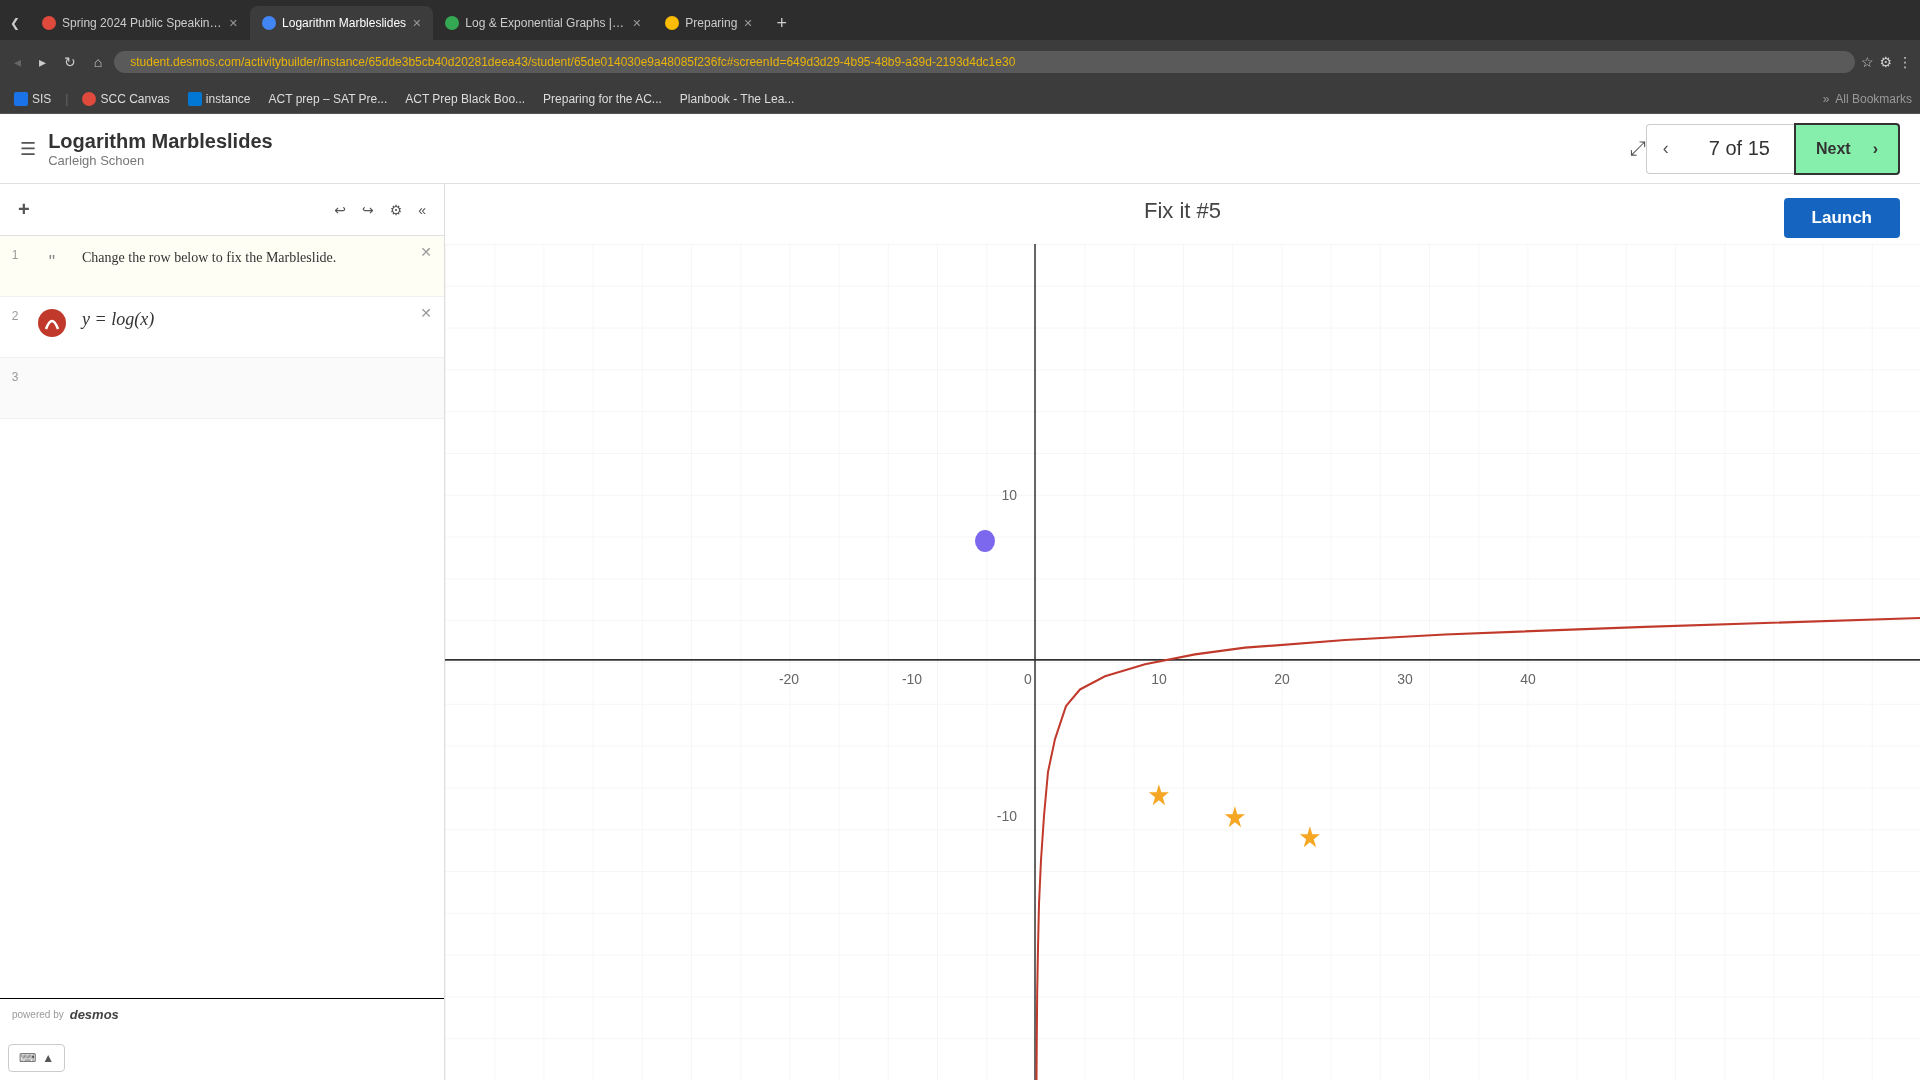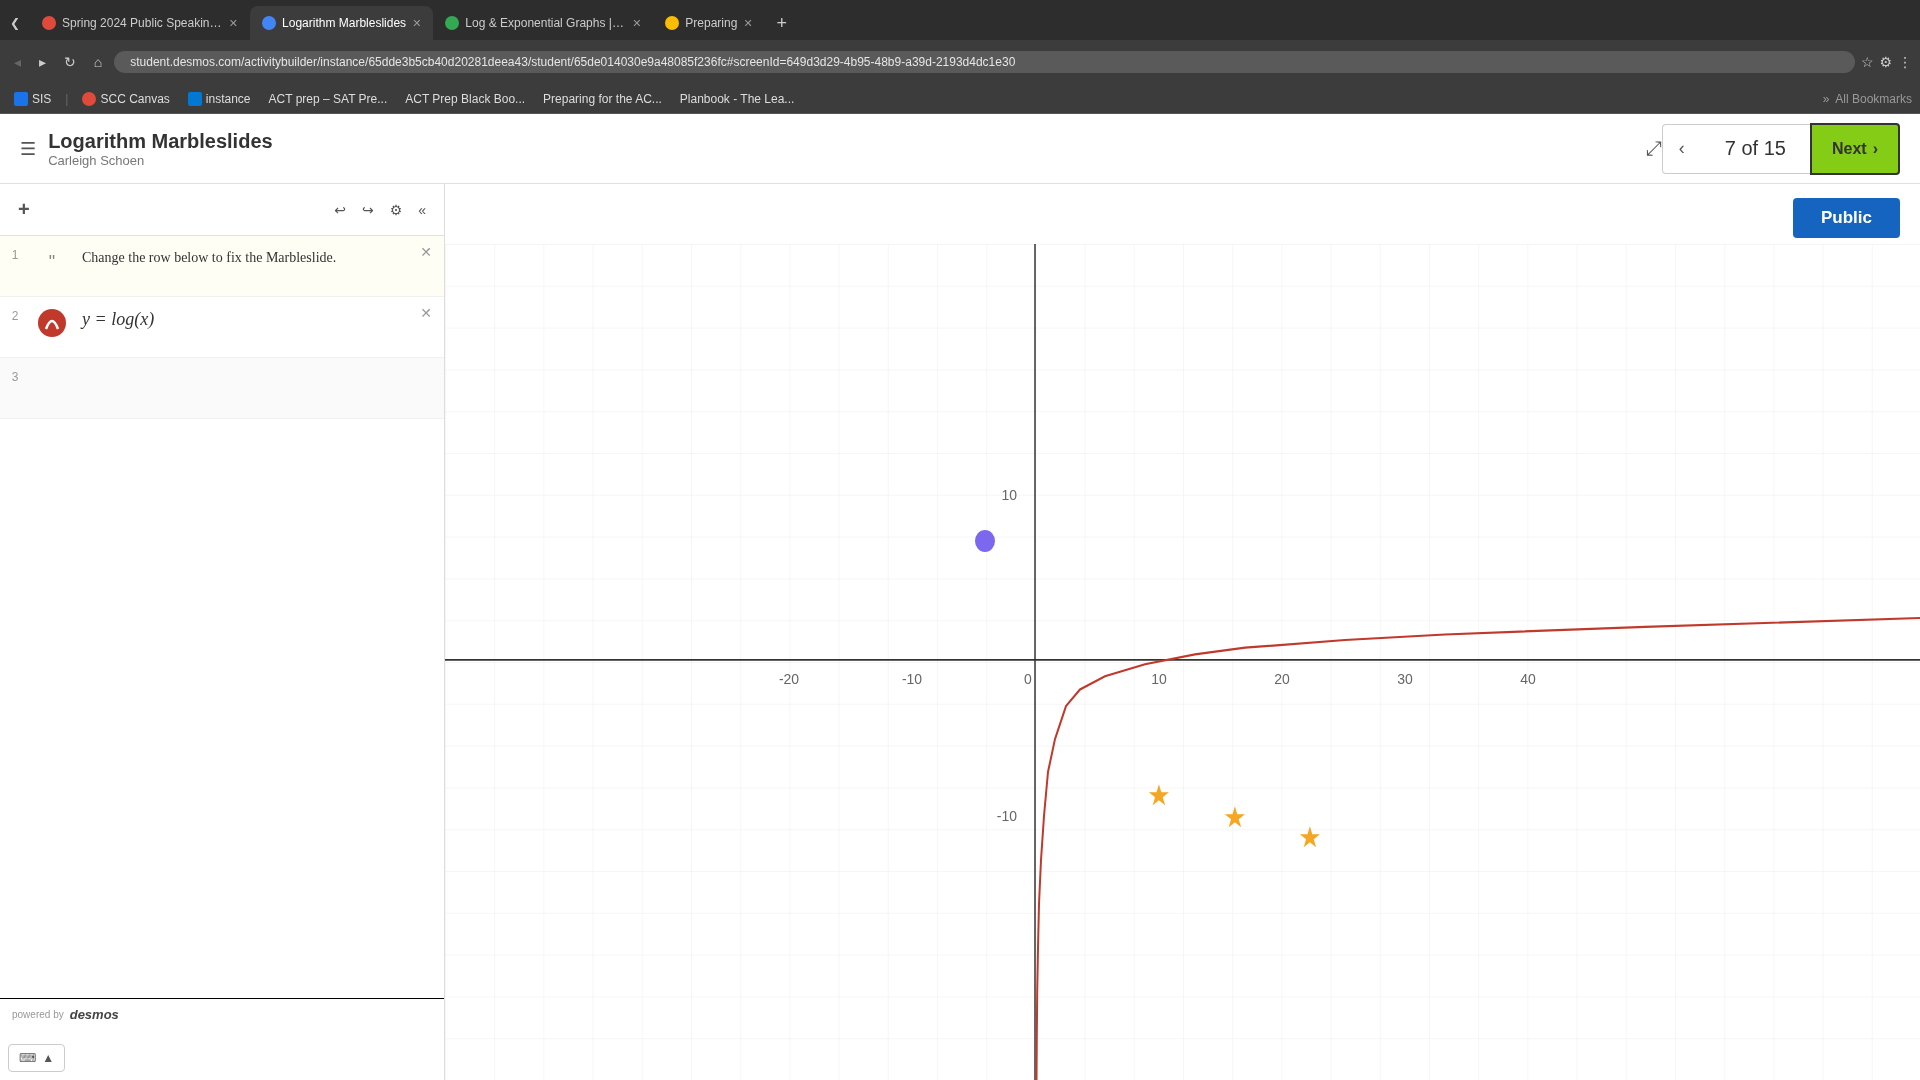--- a/index.html
+++ b/index.html
@@ -10,42 +10,42 @@
     .tab-favicon { width: 14px; height: 14px; border-radius: 50%; flex-shrink: 0; }
     .tab-title { overflow: hidden; text-overflow: ellipsis; white-space: nowrap; flex: 1; }
     .tab-close { font-size: 11px; color: #999; cursor: pointer; flex-shrink: 0; }
     .new-tab-btn { color: #ccc; padding: 0 12px; cursor: pointer; font-size: 18px; align-self: center; }
     .tab-left-controls { display: flex; align-items: center; padding: 0 6px; gap: 2px; }
     .tab-left-btn { color: #ccc; font-size: 12px; cursor: pointer; padding: 4px; }
 
     .nav-bar { display: flex; align-items: center; background: #3c3c3c; padding: 6px 8px; gap: 6px; height: 44px; }
     .nav-btn { color: #ccc; cursor: pointer; padding: 4px 6px; font-size: 14px; border-radius: 4px; }
     .nav-btn.disabled { color: #666; cursor: default; }
-    .url-bar { flex: 1; background: #5a5a5a; border-radius: 20px; padding: 4px 16px; color: #e5e5e5; font-size: 12px; display: flex; align-items: center; }
+    .url-bar { flex: 1; background: #5a5a5a; border-radius: 20px; padding: 4px 16px; color: #eab308; font-size: 12px; display: flex; align-items: center; }
     .nav-icon { color: #ccc; font-size: 14px; cursor: pointer; }
 
     .bookmarks-bar { background: #3c3c3c; display: flex; align-items: center; padding: 3px 8px; gap: 6px; height: 30px; font-size: 12px; color: #ddd; border-bottom: 1px solid #555; overflow: hidden; }
     .bookmark-item { display: flex; align-items: center; gap: 4px; padding: 2px 6px; border-radius: 4px; cursor: pointer; white-space: nowrap; }
     .bm-icon { width: 14px; height: 14px; border-radius: 2px; display: inline-block; }
     .bm-sep { color: #666; margin: 0 2px; }
 
     
     .app { display: flex; flex-direction: column; height: calc(1080px - 114px); background: #fff; }
 
     
     .app-header { display: flex; align-items: center; padding: 0 20px; height: 70px; border-bottom: 1px solid #e0e0e0; position: relative; }
     .hamburger-icon { color: #555; font-size: 18px; cursor: pointer; margin-right: 12px; }
     .app-title-block { flex: 1; }
     .app-title { font-size: 20px; font-weight: 600; color: #333; }
     .app-subtitle { font-size: 13px; color: #777; }
     .fullscreen-icon { color: #555; font-size: 18px; cursor: pointer; margin-right: auto; margin-left: 20px; }
     .nav-controls { display: flex; align-items: center; gap: 0; margin-left: auto; }
     .nav-arrow-btn { background: #fff; border: 1px solid #ccc; color: #555; cursor: pointer; padding: 10px 16px; font-size: 18px; height: 50px; display: flex; align-items: center; justify-content: center; }
     .page-counter { border: 1px solid #ccc; border-left: none; border-right: none; padding: 0 24px; height: 50px; display: flex; align-items: center; font-size: 20px; color: #333; white-space: nowrap; }
-    .next-btn { background: #84cc16; border: 2px solid #333; color: #333; cursor: pointer; padding: 10px 20px; font-size: 16px; font-weight: 600; height: 52px; display: flex; align-items: center; gap: 6px; border-radius: 0 4px 4px 0; }
+    .next-btn { background: #86efac; border: 2px solid #333; color: #333; cursor: pointer; padding: 10px 20px; font-size: 16px; font-weight: 600; height: 52px; display: flex; align-items: center; gap: 22px; border-radius: 0 4px 4px 0; }
 
     
     .main-content { display: flex; flex: 1; overflow: hidden; position: relative; }
 
     
     .left-panel { width: 445px; border-right: 1px solid #ddd; display: flex; flex-direction: column; flex-shrink: 0; background: #fff; position: relative; }
     .panel-toolbar { display: flex; align-items: center; padding: 8px 12px; border-bottom: 1px solid #e0e0e0; gap: 4px; }
     .toolbar-btn { background: none; border: none; cursor: pointer; padding: 6px; border-radius: 4px; color: #555; font-size: 14px; }
     .toolbar-spacer { flex: 1; }
     .toolbar-right { display: flex; gap: 4px; }
@@ -245,21 +245,22 @@
         <div style="height:50px;display:flex;align-items:center;padding:8px;">
           <button class="keyboard-btn">
             <span>⌨</span>
             <span>▲</span>
           </button>
         </div>
       </div>
     </div>
 
     <div class="graph-area">
-      <button class="launch-btn">Public</button>
+      <div class="graph-title">Fix it #5</div>
+      <button class="launch-btn">Launch</button>
 
       <div class="graph-canvas">
         <svg class="graph-svg" viewBox="0 0 1475 760" preserveAspectRatio="none">
 
           <defs>
             <pattern id="smallGrid" width="49.2" height="38" patternUnits="userSpaceOnUse">
               <path d="M 49.2 0 L 0 0 0 38" fill="none" stroke="#e8e8e8" stroke-width="0.8"></path>
             </pattern>
             <pattern id="grid" width="246" height="190" patternUnits="userSpaceOnUse">
               <rect width="246" height="190" fill="url(#smallGrid)"></rect>

